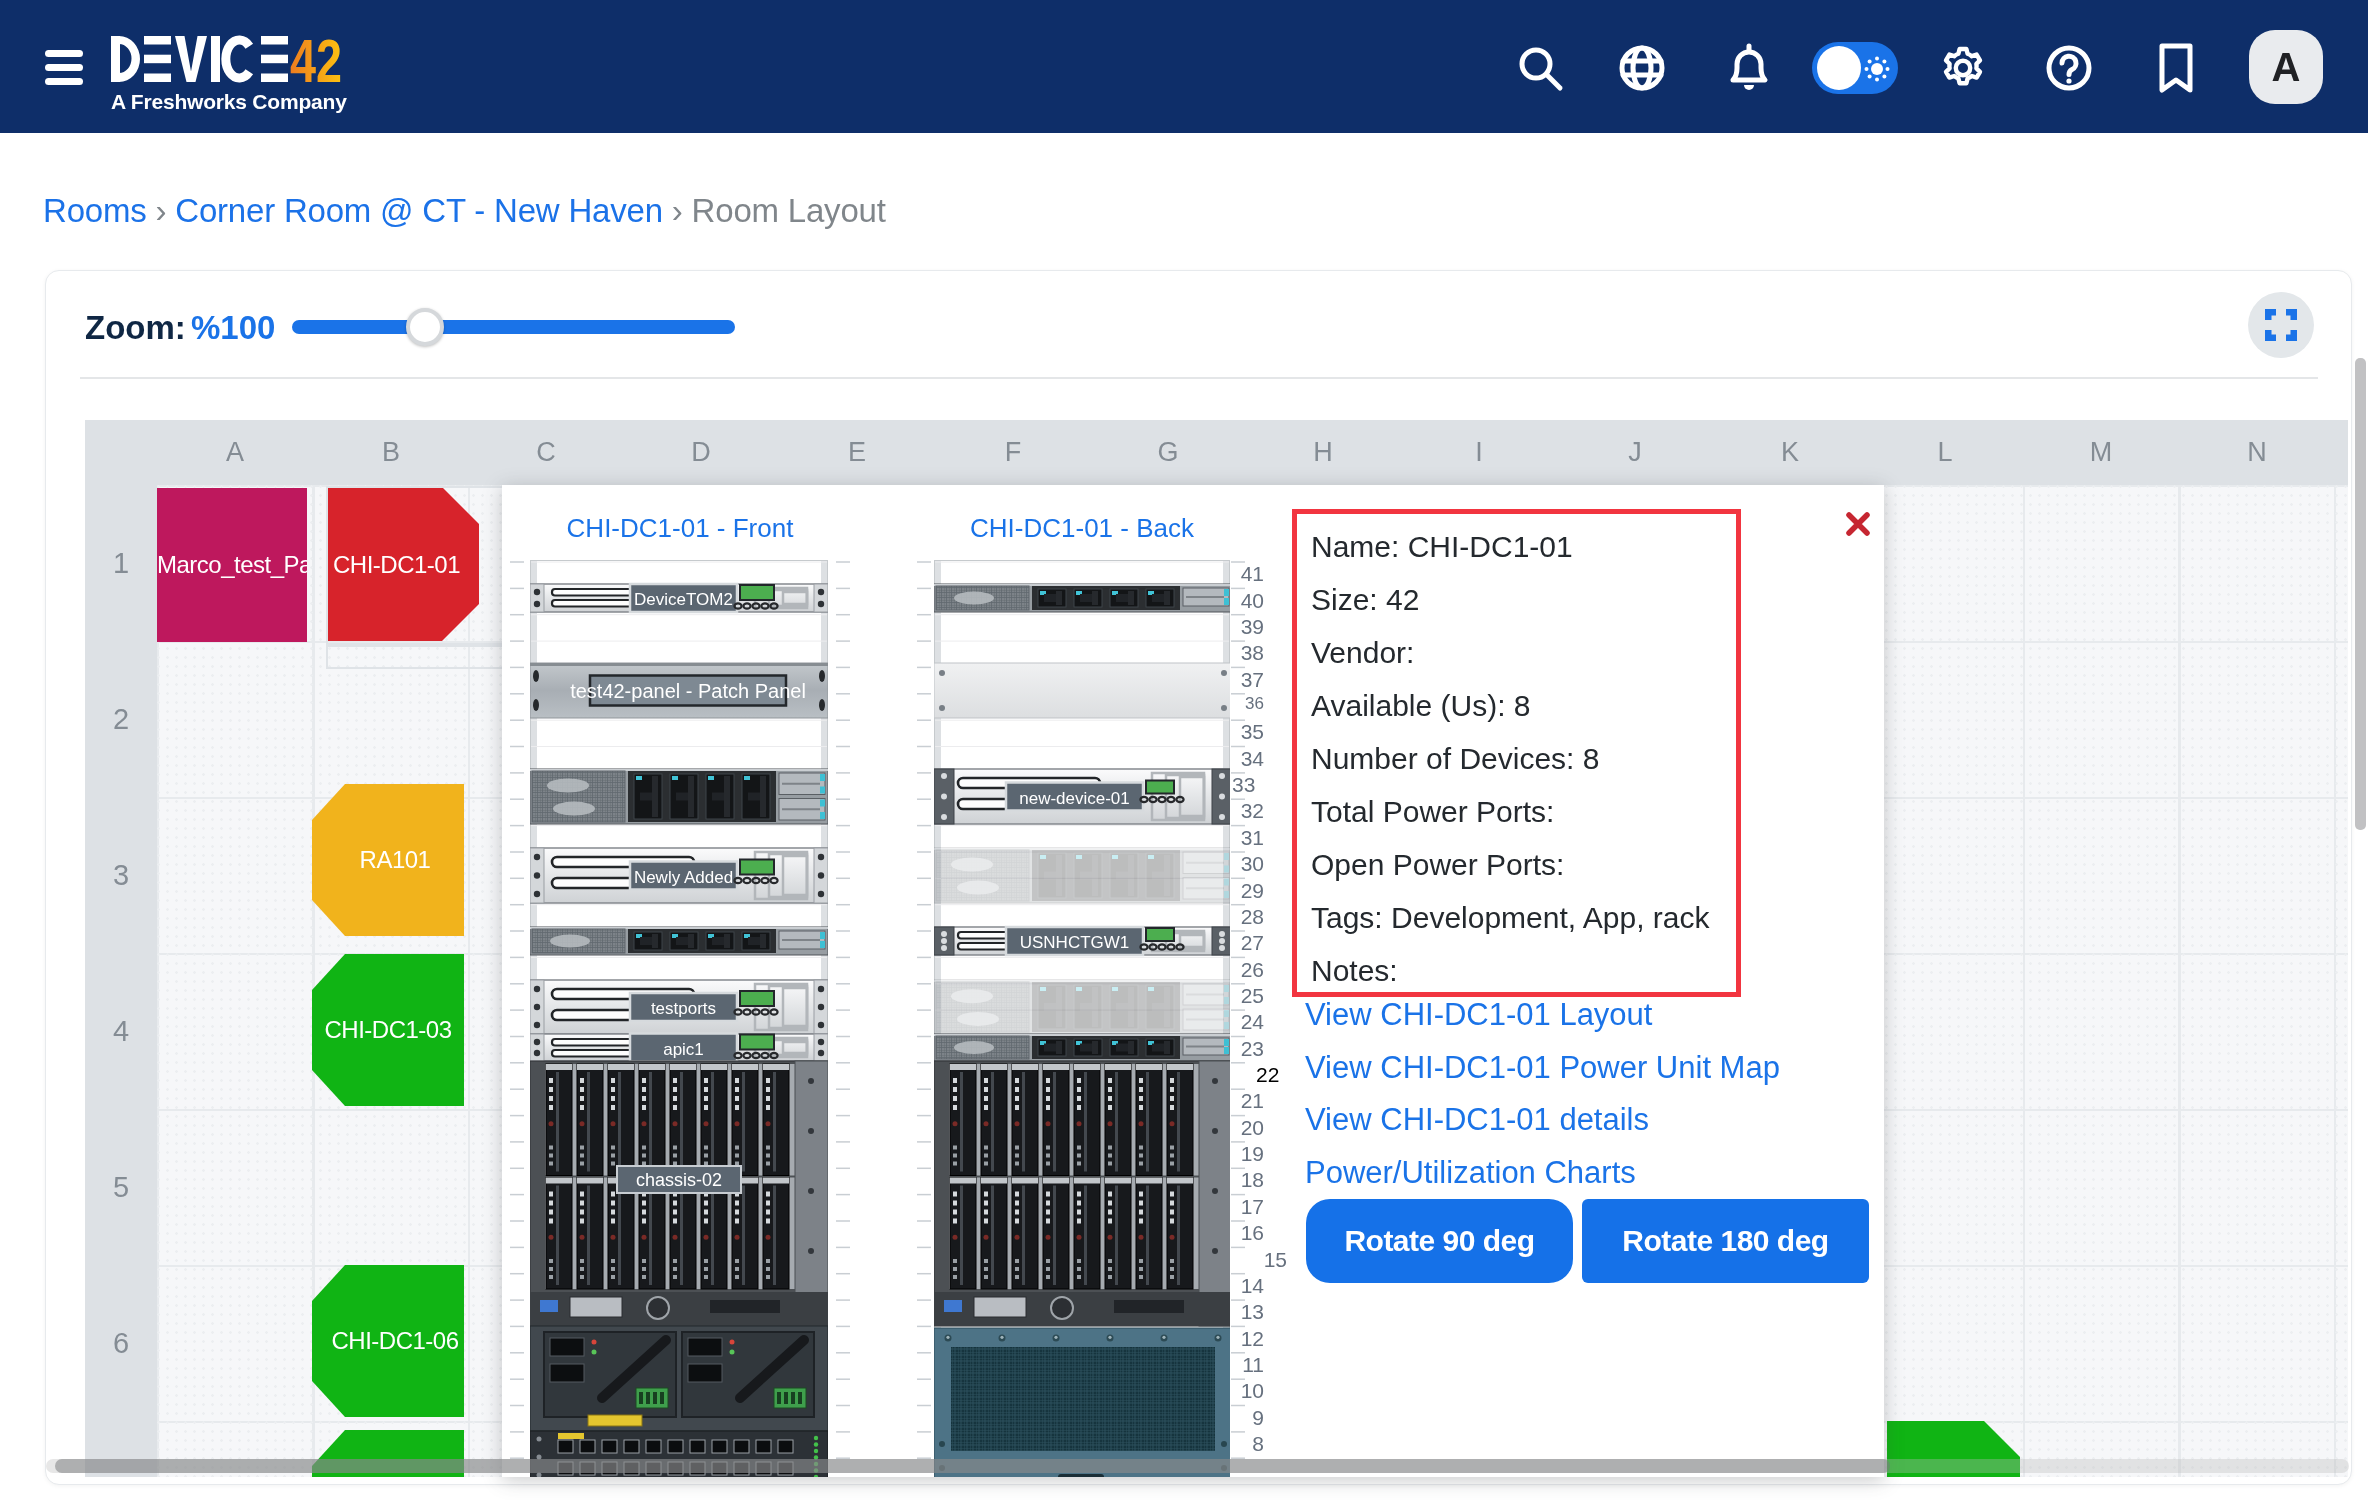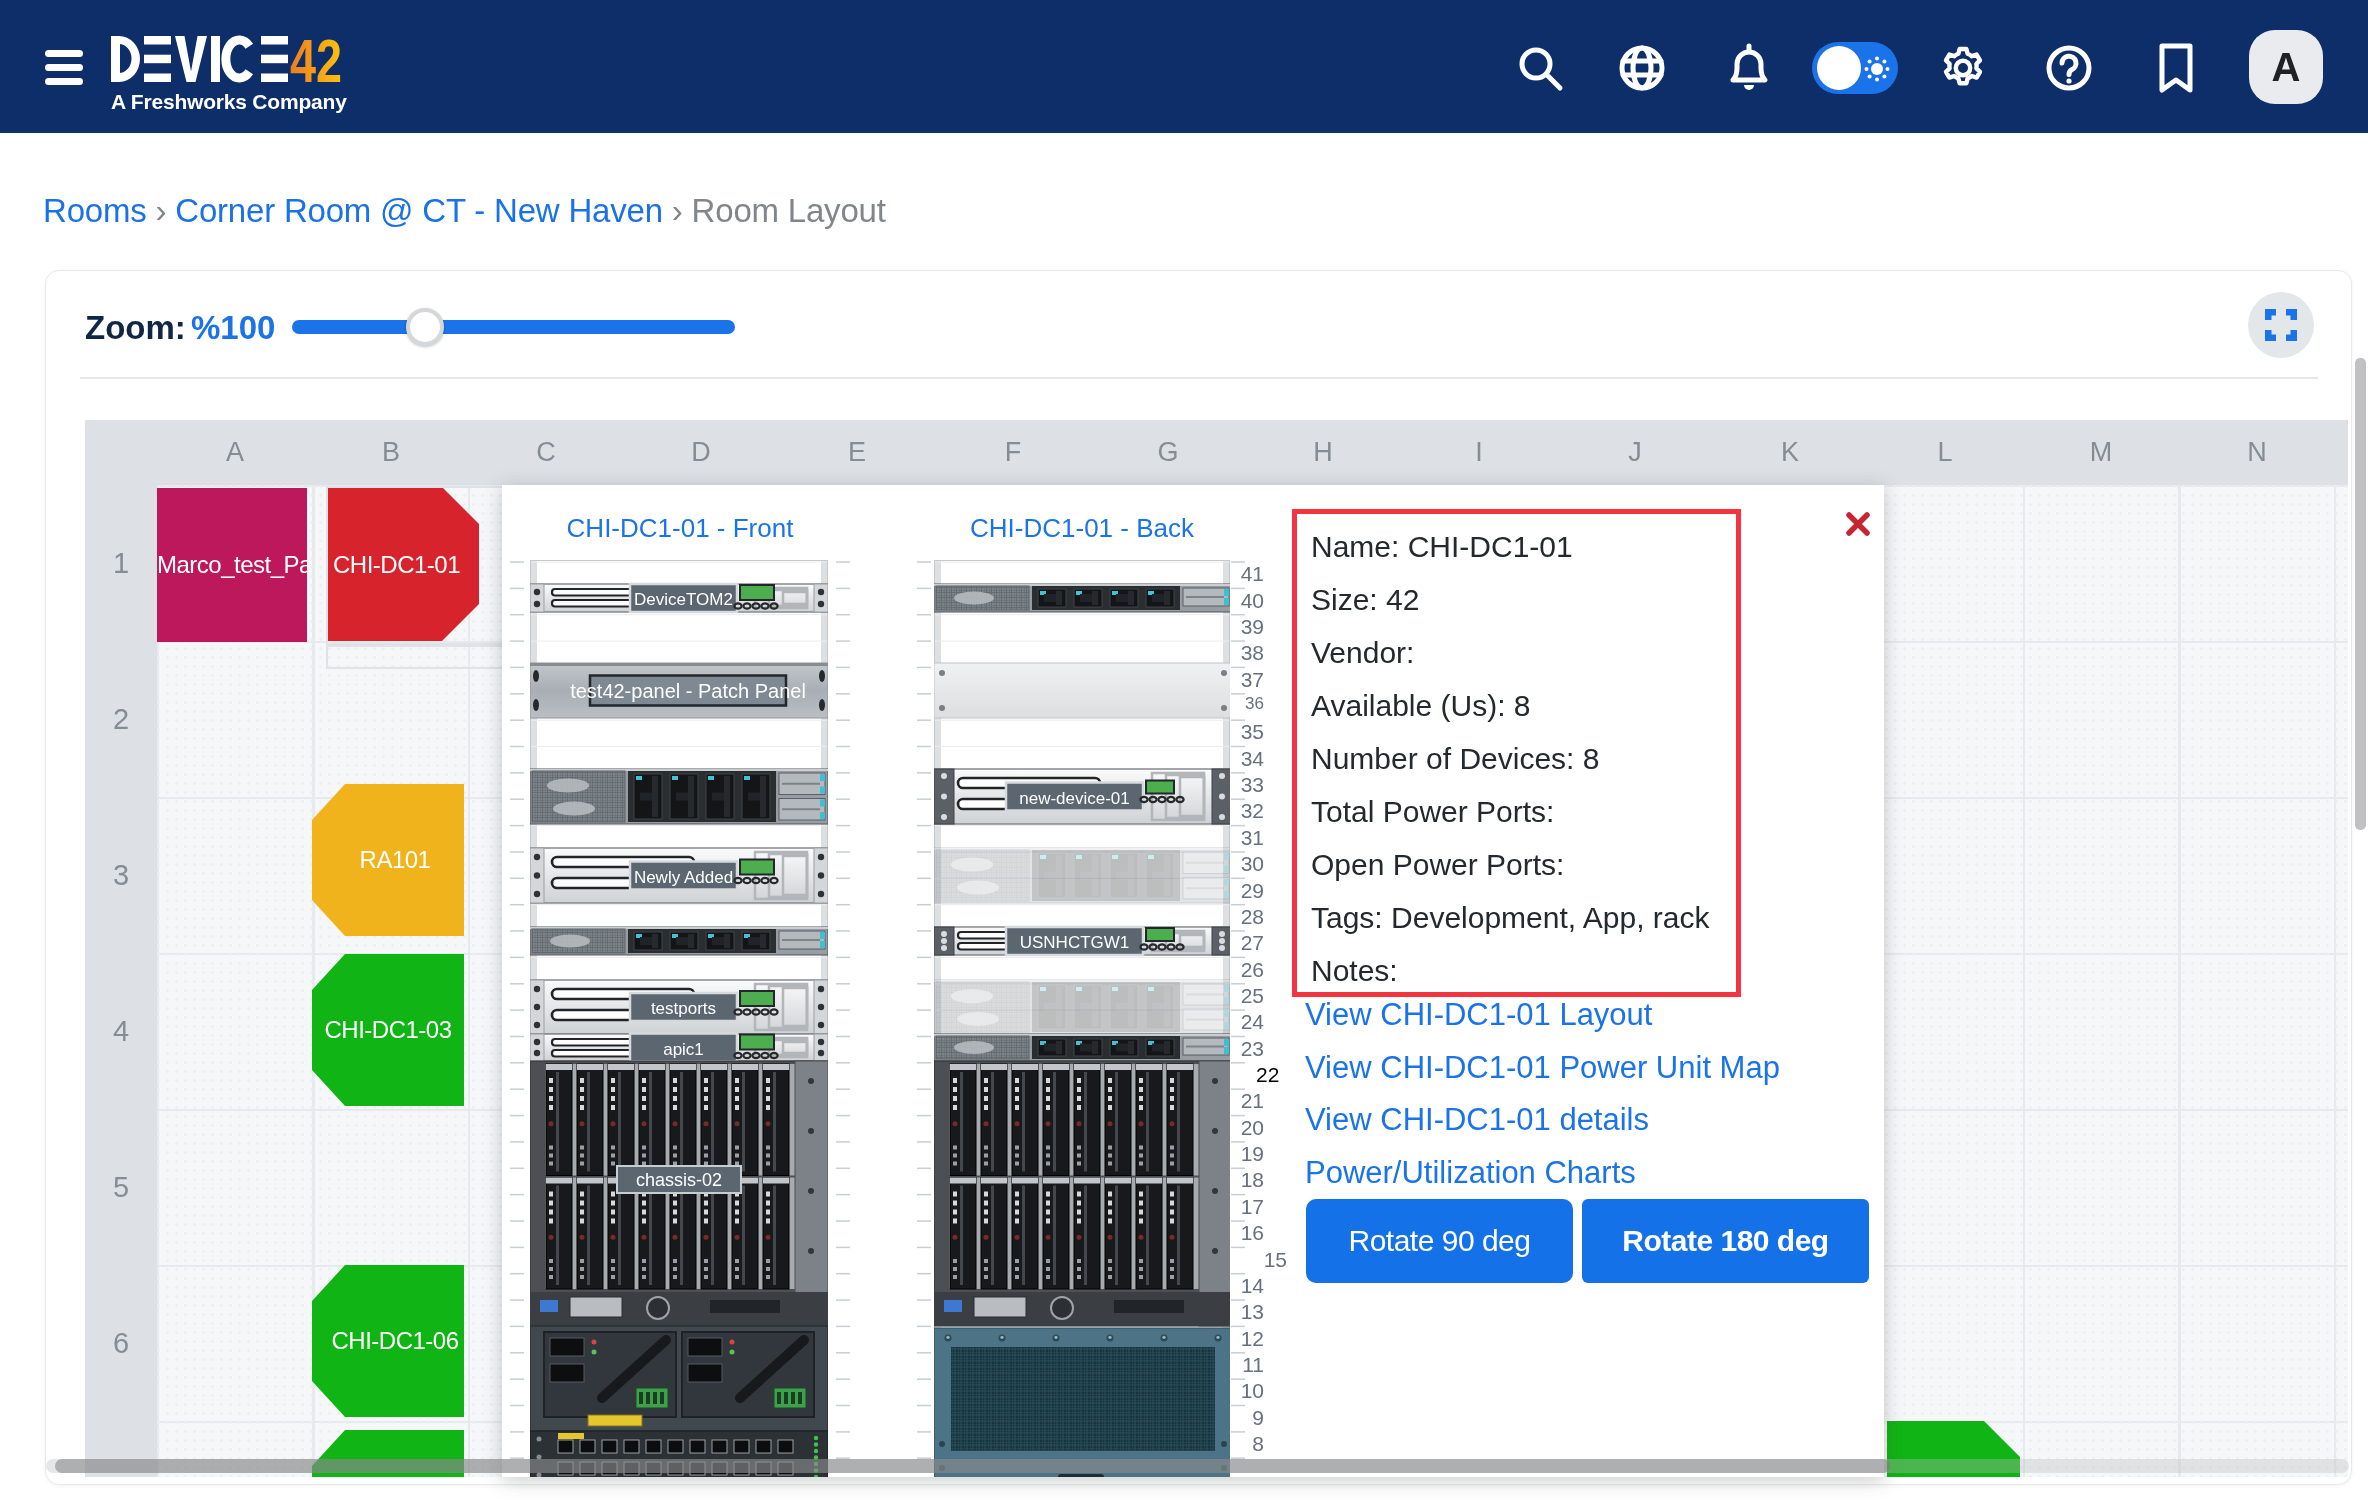--- a/index.html
+++ b/index.html
@@ -1202,21 +1202,21 @@
       <line x1="8" y1="973.2" x2="22" y2="973.2" stroke="#c9ced3" stroke-width="1.5"></line>
     </svg>
     <div class="abs" style="left:730px;top:77px;width:32px;text-align:right;font-size:21px;color:#66707e">41</div>
     <div class="abs" style="left:730px;top:104px;width:32px;text-align:right;font-size:21px;color:#66707e">40</div>
     <div class="abs" style="left:730px;top:130px;width:32px;text-align:right;font-size:21px;color:#66707e">39</div>
     <div class="abs" style="left:730px;top:156px;width:32px;text-align:right;font-size:21px;color:#66707e">38</div>
     <div class="abs" style="left:730px;top:183px;width:32px;text-align:right;font-size:21px;color:#66707e">37</div>
     <div class="abs" style="left:730px;top:209px;width:32px;text-align:right;font-size:17px;color:#66707e">36</div>
     <div class="abs" style="left:730px;top:235px;width:32px;text-align:right;font-size:21px;color:#66707e">35</div>
     <div class="abs" style="left:730px;top:262px;width:32px;text-align:right;font-size:21px;color:#66707e">34</div>
-    <div class="abs" style="left:730px;top:288px;width:32px;text-align:right;font-size:21px;color:#66707e">33</div>
+    <div class="abs" style="left:730px;top:288px;width:32px;font-size:21px;color:#66707e">33</div>
     <div class="abs" style="left:730px;top:314px;width:32px;text-align:right;font-size:21px;color:#66707e">32</div>
     <div class="abs" style="left:730px;top:341px;width:32px;text-align:right;font-size:21px;color:#66707e">31</div>
     <div class="abs" style="left:730px;top:367px;width:32px;text-align:right;font-size:21px;color:#66707e">30</div>
     <div class="abs" style="left:730px;top:394px;width:32px;text-align:right;font-size:21px;color:#66707e">29</div>
     <div class="abs" style="left:730px;top:420px;width:32px;text-align:right;font-size:21px;color:#66707e">28</div>
     <div class="abs" style="left:730px;top:446px;width:32px;text-align:right;font-size:21px;color:#66707e">27</div>
     <div class="abs" style="left:730px;top:473px;width:32px;text-align:right;font-size:21px;color:#66707e">26</div>
     <div class="abs" style="left:730px;top:499px;width:32px;text-align:right;font-size:21px;color:#66707e">25</div>
     <div class="abs" style="left:730px;top:525px;width:32px;text-align:right;font-size:21px;color:#66707e">24</div>
     <div class="abs" style="left:730px;top:552px;width:32px;text-align:right;font-size:21px;color:#66707e">23</div>
@@ -1233,17 +1233,17 @@
     <div class="abs" style="left:730px;top:842px;width:32px;text-align:right;font-size:21px;color:#66707e">12</div>
     <div class="abs" style="left:730px;top:868px;width:32px;text-align:right;font-size:21px;color:#66707e">11</div>
     <div class="abs" style="left:730px;top:894px;width:32px;text-align:right;font-size:21px;color:#66707e">10</div>
     <div class="abs" style="left:730px;top:921px;width:32px;text-align:right;font-size:21px;color:#66707e">9</div>
     <div class="abs" style="left:730px;top:947px;width:32px;text-align:right;font-size:21px;color:#66707e">8</div>
     <div class="abs" style="left:790px;top:24px;width:449px;height:488px;border:5px solid #f23540;box-sizing:border-box;padding:6px 0 0 14px;font-size:30px;color:#24292e;line-height:53px">Name: CHI-DC1-01<br>Size: 42<br>Vendor:<br>Available (Us): 8<br>Number of Devices: 8<br>Total Power Ports:<br>Open Power Ports:<br>Tags: Development, App, rack<br>Notes:</div>
     <svg class="abs" style="left:1343px;top:26px" width="26" height="26" viewBox="0 0 26 26">
       <path d="M4,4 L22,22 M22,4 L4,22" stroke="#c62631" stroke-width="5.5" stroke-linecap="round"></path>
     </svg>
     <div class="abs" style="left:803px;top:504px;font-size:31px;line-height:52.5px;color:#1a73e8">View CHI-DC1-01 Layout<br>View CHI-DC1-01 Power Unit Map<br>View CHI-DC1-01 details<br>Power/Utilization Charts</div>
-    <div style="position:absolute;display:flex;align-items:center;justify-content:center;background:#1571e8;color:#fff;font-size:30px;font-weight:400;letter-spacing:-0.5px;border-radius:10px;top:714px;height:84px;left:804px;width:267px">Rotate 90 deg</div>
+    <div style="position:absolute;display:flex;align-items:center;justify-content:center;background:#1571e8;color:#fff;font-size:30px;font-weight:700;letter-spacing:-0.5px;border-radius:24px;top:714px;height:84px;left:804px;width:267px">Rotate 90 deg</div>
     <div style="position:absolute;display:flex;align-items:center;justify-content:center;background:#1571e8;color:#fff;font-size:30px;font-weight:700;letter-spacing:-0.5px;border-radius:6px;top:714px;height:84px;left:1080px;width:287px">Rotate 180 deg</div>
   </div>
 <div class="abs" style="left:46px;top:1459px;width:2303px;height:14px;background:rgba(185,185,187,0.35);border-radius:7px"></div>
 <div class="abs" style="left:55px;top:1459px;width:1835px;height:14px;background:rgba(118,120,122,0.5);border-radius:7px"></div>
 <div class="abs" style="left:2355px;top:358px;width:11px;height:472px;background:#c1c1c3;border-radius:5px"></div>
 </body></html>

